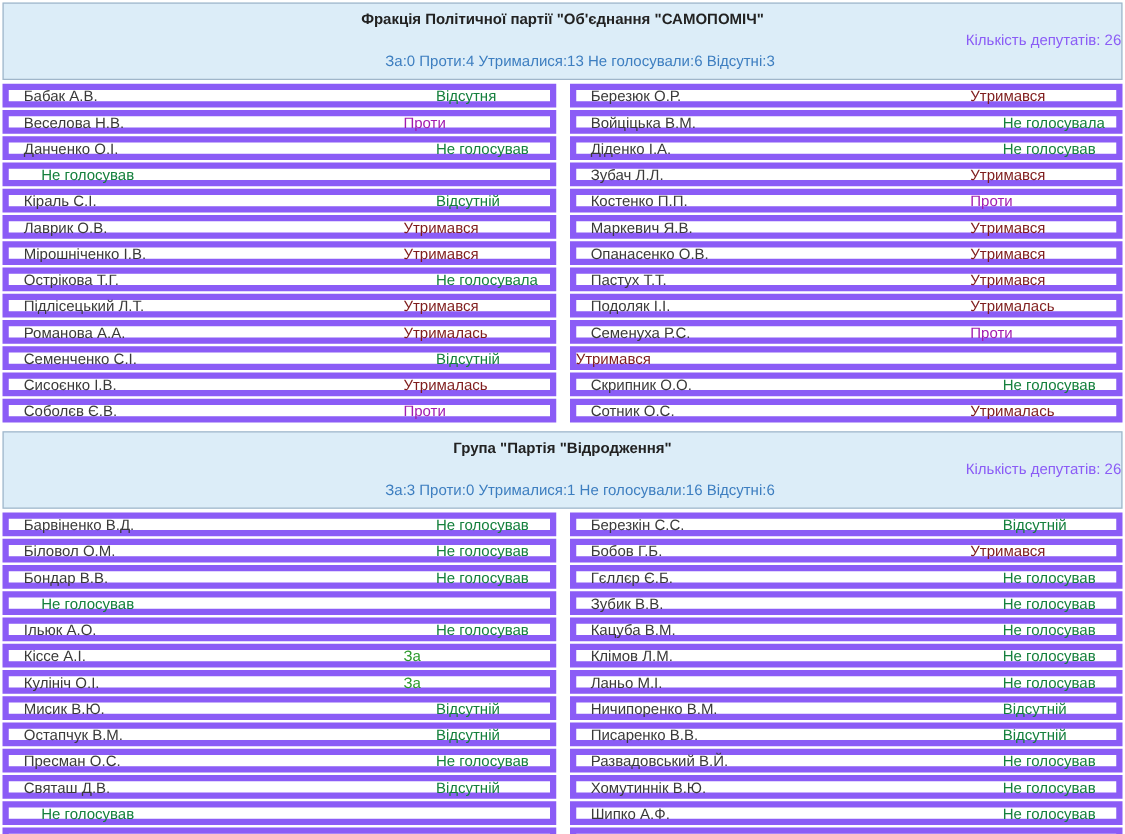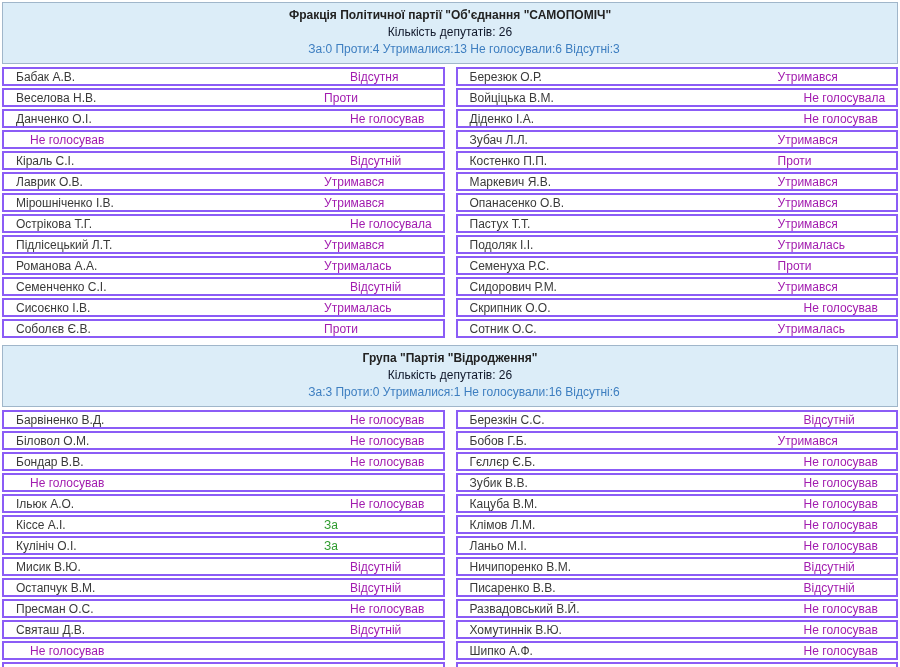--- a/index.html
+++ b/index.html
@@ -19,49 +19,50 @@
     padding: 4px 0 5px 0;
     margin-bottom: 3px;
   }
   .section-header .title {
     font-weight: bold;
     line-height: 17px;
     color: #222222;
   }
   .section-header .count {
     line-height: 17px;
-    color: #0f172a;
+    color: #8b5cf6;
+    text-align: right;
   }
   .section-header .stats {
     line-height: 17px;
     color: #3d7ec0;
     padding-left: 28px;
   }
   .columns { display: flex; gap: 11px; }
   .col { flex: 1 1 0; min-width: 0; }
   .row {
     display: flex;
     align-items: center;
-    border: 2px solid #8b5cf6;
+    border: 5px solid #8b5cf6;
     background: #ffffff;
     height: 19px;
     margin-bottom: 2px;
   }
   .row .name {
     flex: 0 0 73%;
     padding-left: 12px;
     white-space: nowrap;
     overflow: hidden;
     color: #3a3a3a;
   }
   .row .status { flex: 1 1 auto; white-space: nowrap; }
-  .st-none    { color: #a21caf; padding-left: 26px; }
+  .st-none    { color: #15803d; padding-left: 26px; }
   .st-for     { color: #2c9a2c; }
   .st-against { color: #a21caf; }
-  .st-abstain { color: #a21caf; }
+  .st-abstain { color: #7f1d1d; }
 </style>
 </head>
 <body>
 
 <div class="page">
 
   <div class="section">
     <div class="section-header">
       <div class="title">Фракція Політичної партії "Об'єднання "САМОПОМІЧ"</div>
       <div class="count">Кількість депутатів: 26</div>
@@ -156,21 +157,20 @@
           </div>
           <div class="row">
             <div class="name">Подоляк І.І.</div>
             <div class="status st-abstain">Утрималась</div>
           </div>
           <div class="row">
             <div class="name">Семенуха Р.С.</div>
             <div class="status st-against">Проти</div>
           </div>
           <div class="row">
-            <div class="name">Сидорович Р.М.</div>
             <div class="status st-abstain">Утримався</div>
           </div>
           <div class="row">
             <div class="name">Скрипник О.О.</div>
             <div class="status st-none">Не голосував</div>
           </div>
           <div class="row">
             <div class="name">Сотник О.С.</div>
             <div class="status st-abstain">Утрималась</div>
           </div>

